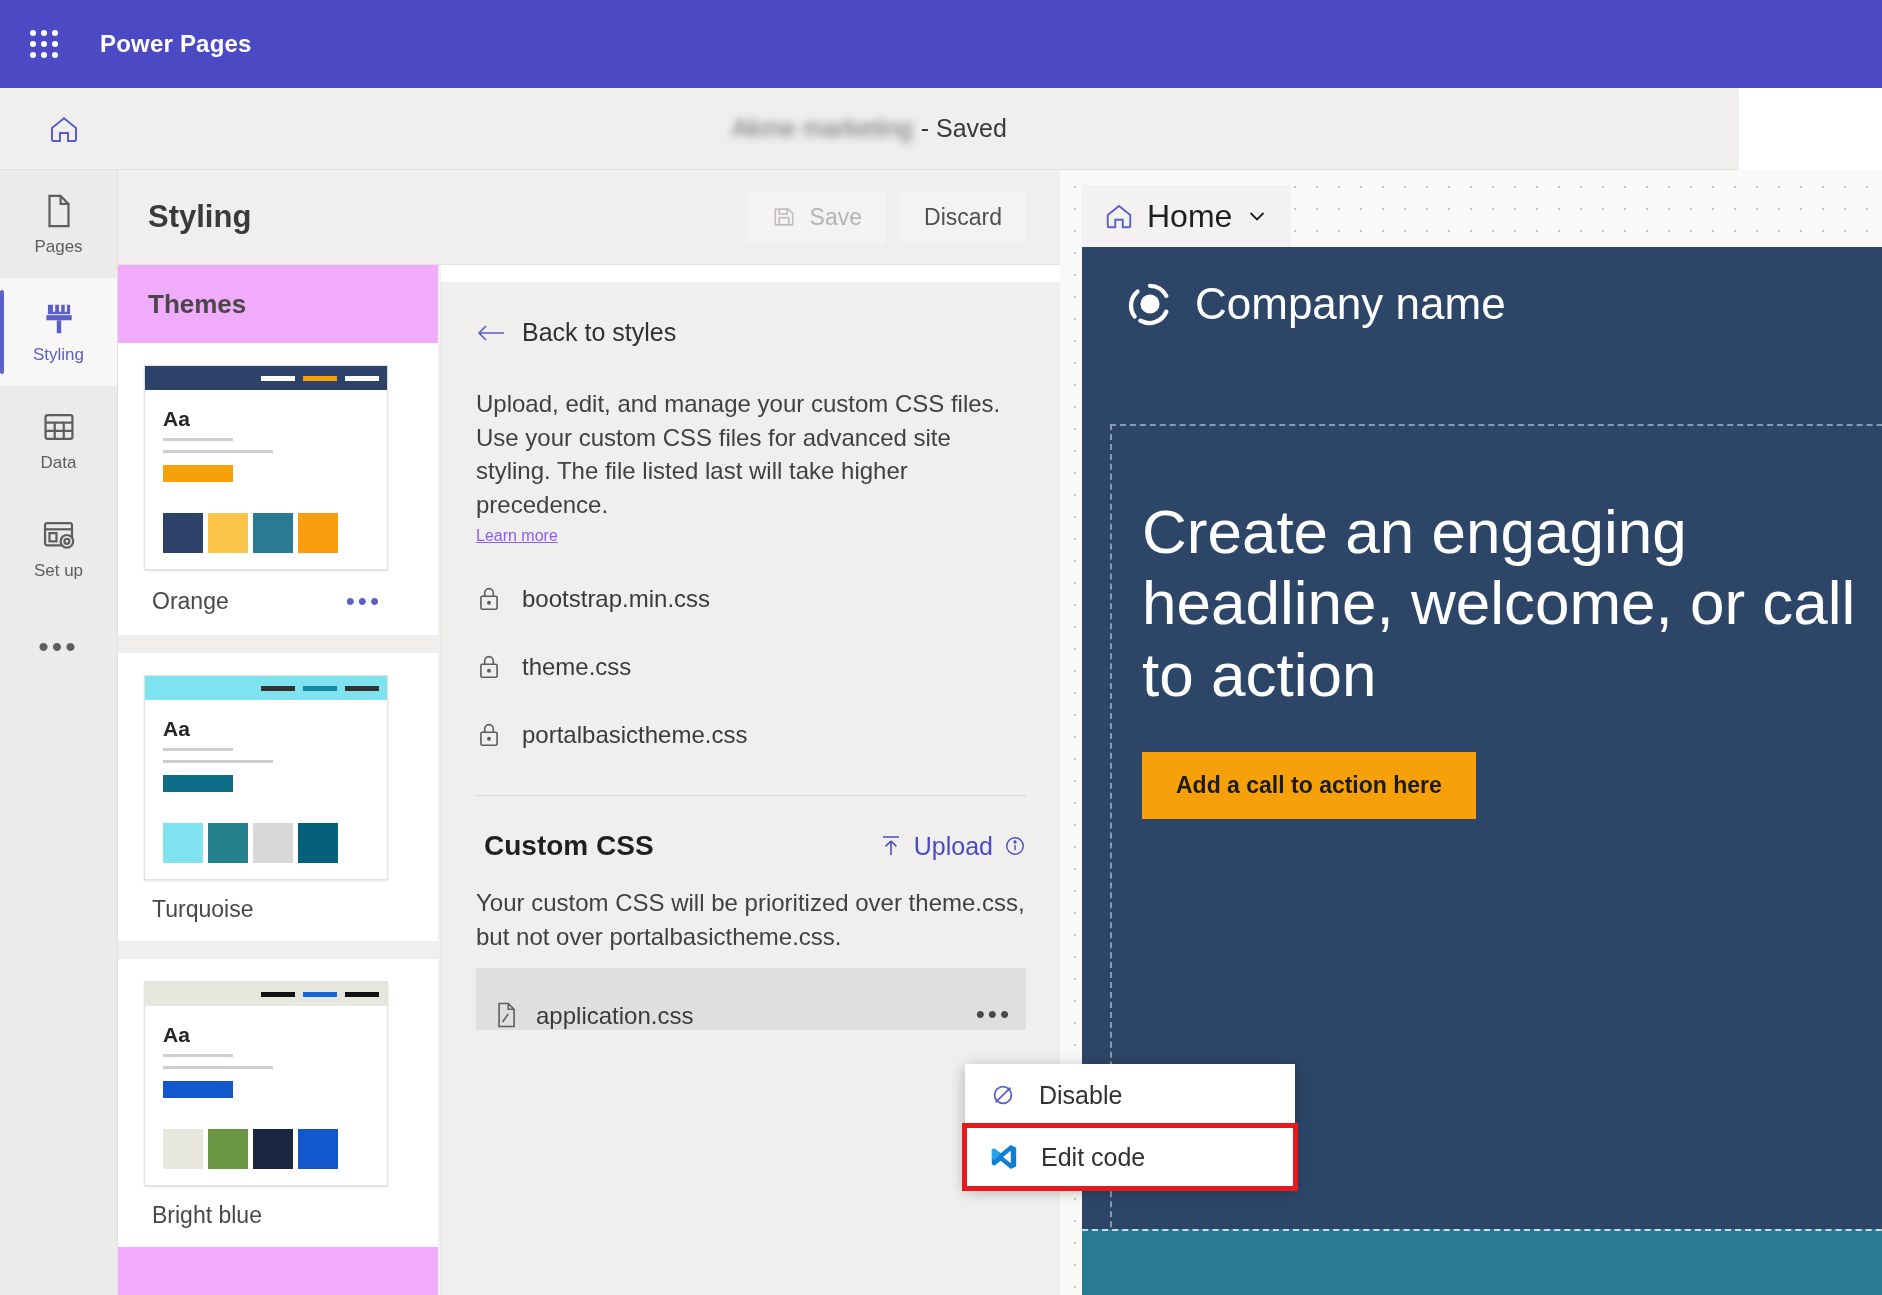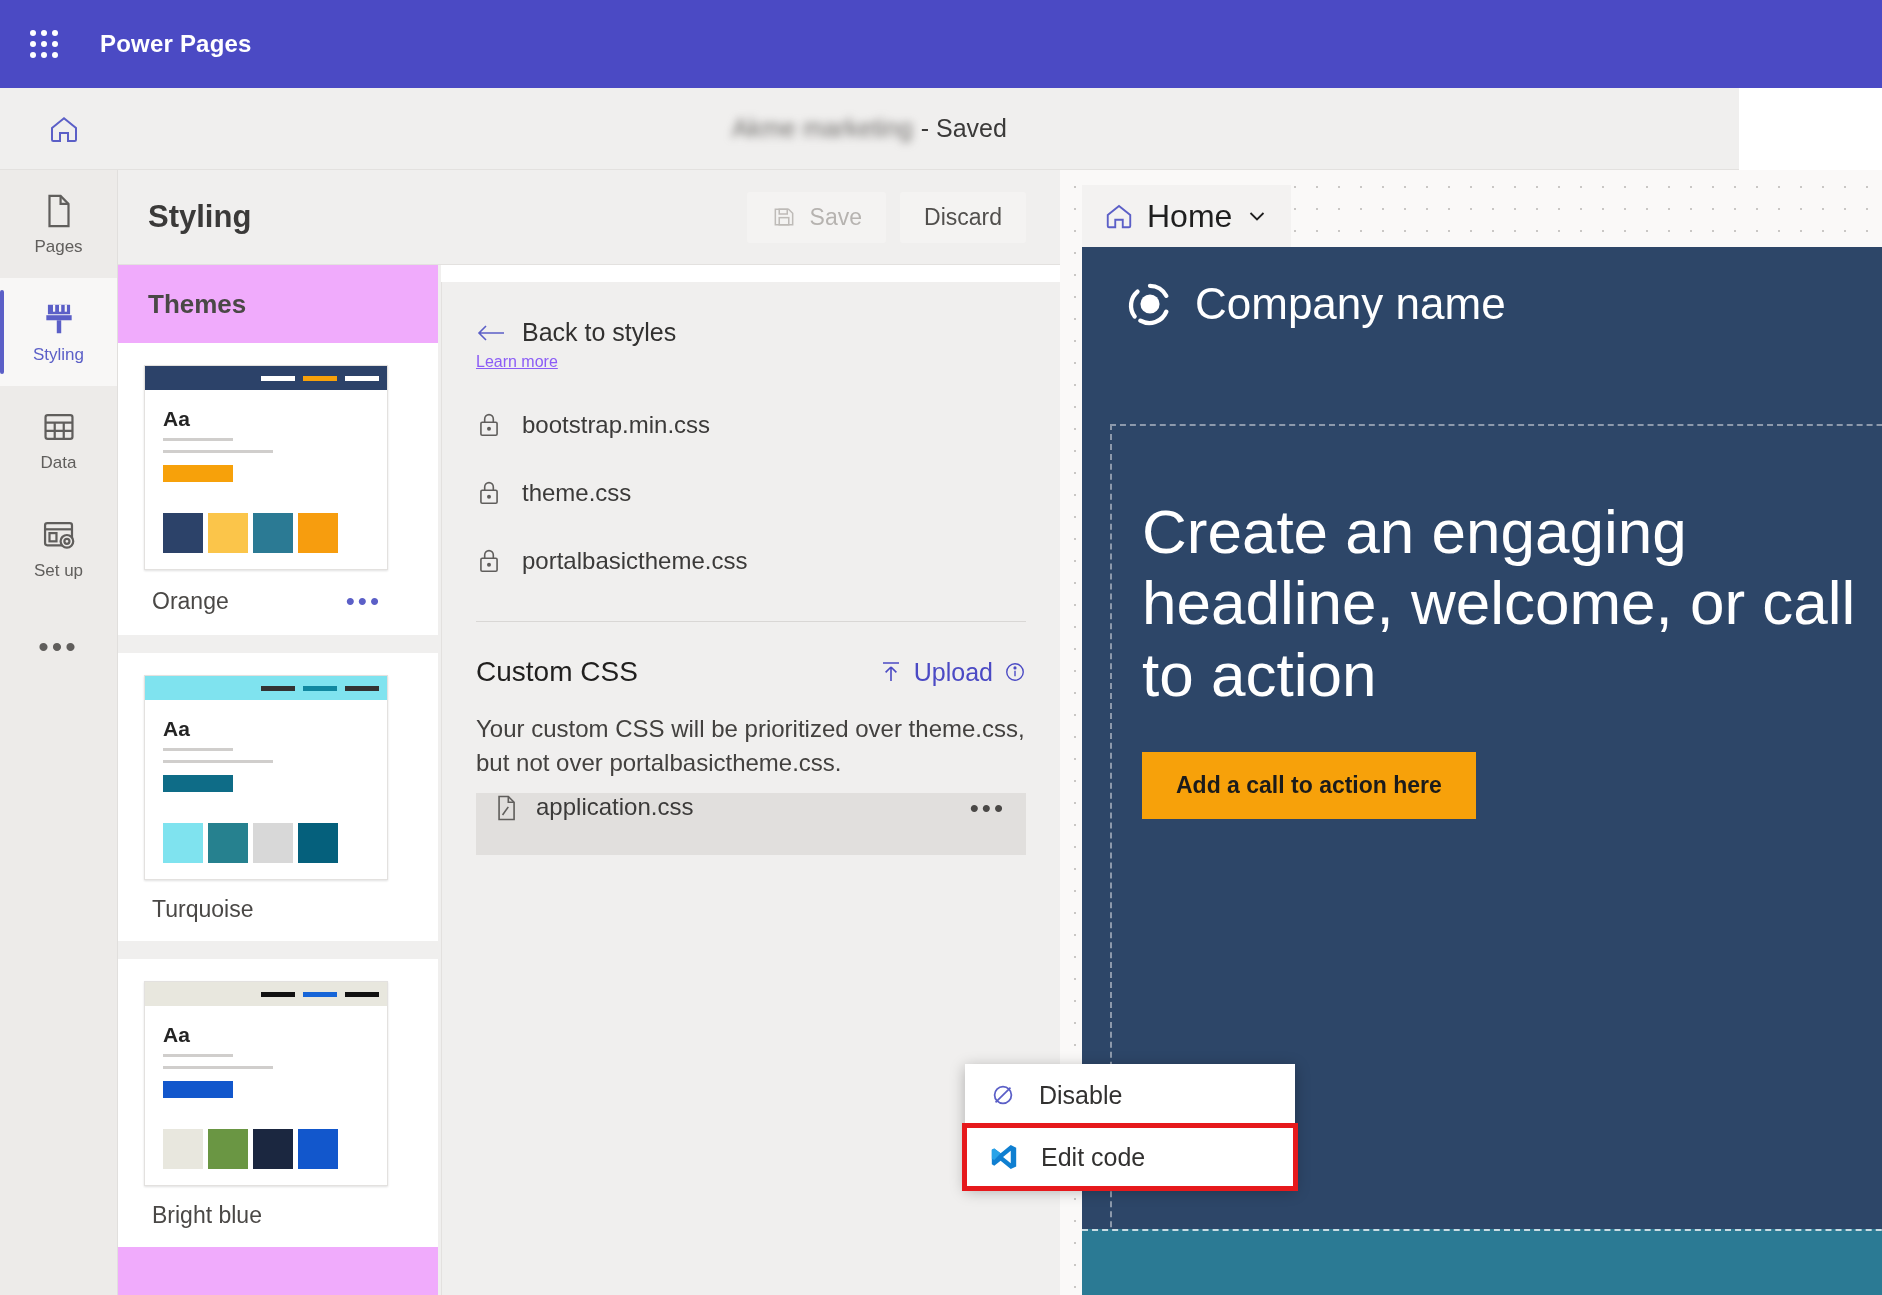--- a/index.html
+++ b/index.html
@@ -97,26 +97,26 @@
                 background: #F0EFEE; border-left: 1px solid #E3E1DF; padding: 0 34px; }
   .back-link { display:flex; align-items:center; gap: 16px; margin-top: 36px;
                font-size: 25px; color: #323130; cursor: pointer; }
   .desc { margin-top: 40px; font-size: 24px; color: #43413F; line-height: 1.4; }
   .learn-more { display:inline-block; margin-top: 6px; font-size: 16px; color: #8b5cf6;
                 text-decoration: underline; cursor: pointer; }
   .file-row { display:flex; align-items:center; gap: 20px; margin-top: 40px;
               font-size: 24px; color: #3b3a39; }
   .hr { height: 1px; background: #D9D7D5; margin-top: 46px; }
   .custom-head { display:flex; align-items:center; justify-content:space-between; margin-top: 34px; }
-  .custom-title { font-size: 28px; font-weight: normal; color: #201F1E; }
+  .custom-title { font-size: 28px; font-weight: bold; color: #201F1E; margin-left: 8px; }
   .upload { display:flex; align-items:center; gap: 11px; font-size: 25px;
             color: #4B4AC4; cursor: pointer; }
   .custom-desc { margin-top: 24px; font-size: 24px; color: #43413F; line-height: 1.4; }
   .css-item { margin-top: 14px; height: 62px; background: #E1DFDD; display:flex;
-              align-items:flex-start; padding: 0 20px 0 16px; cursor: pointer; }
+              align-items:flex-end; padding: 0 14px 0 16px; cursor: pointer; }
   .css-item .name { font-size: 24px; color: #3b3a39; margin-left: 16px; }
   .css-item .dots { margin-left: auto; font-size: 26px; color: #4a4846; letter-spacing: 3px; cursor:pointer; }
 
   
   .ctxmenu { position: absolute; left: 965px; top: 1064px; width: 330px;
              background: #ffffff; box-shadow: 0 3px 14px rgba(0,0,0,.28); z-index: 40; }
   .ctxitem { height: 62px; display:flex; align-items:center; gap: 22px;
              padding-left: 24px; font-size: 25px; color: #323130; cursor: pointer; }
   .ctxitem.highlight { outline: 5px solid #E6191C; outline-offset: -2px; position: relative; }
 
@@ -333,20 +333,21 @@
   <div class="detail-col">
     <div class="back-link">
       <span>
         <svg width="30" height="24" viewBox="0 0 30 24" fill="none" stroke="#5B5FC7" stroke-width="1.6">
           <path d="M28 12H3M10 5 3 12l7 7"></path>
         </svg>
       </span>
       <span>Back to styles</span>
     </div>
 
+    <div class="desc">Upload, edit, and manage your custom CSS files. Use your custom CSS files for advanced site styling. The file listed last will take higher precedence.</div>
     <span class="learn-more">Learn more</span>
 
     <div class="file-row">
       <span>
         <svg width="26" height="28" viewBox="0 0 24 26" fill="none" stroke="#605E5C" stroke-width="1.5">
           <rect x="4.5" y="10.5" width="15" height="12" rx="1.2"></rect>
           <path d="M8 10.5V7.4a4 4 0 0 1 8 0v3.1"></path>
             <circle cx="12" cy="16.4" r="1.1" fill="#605E5C"></circle>
         </svg>
       </span>

